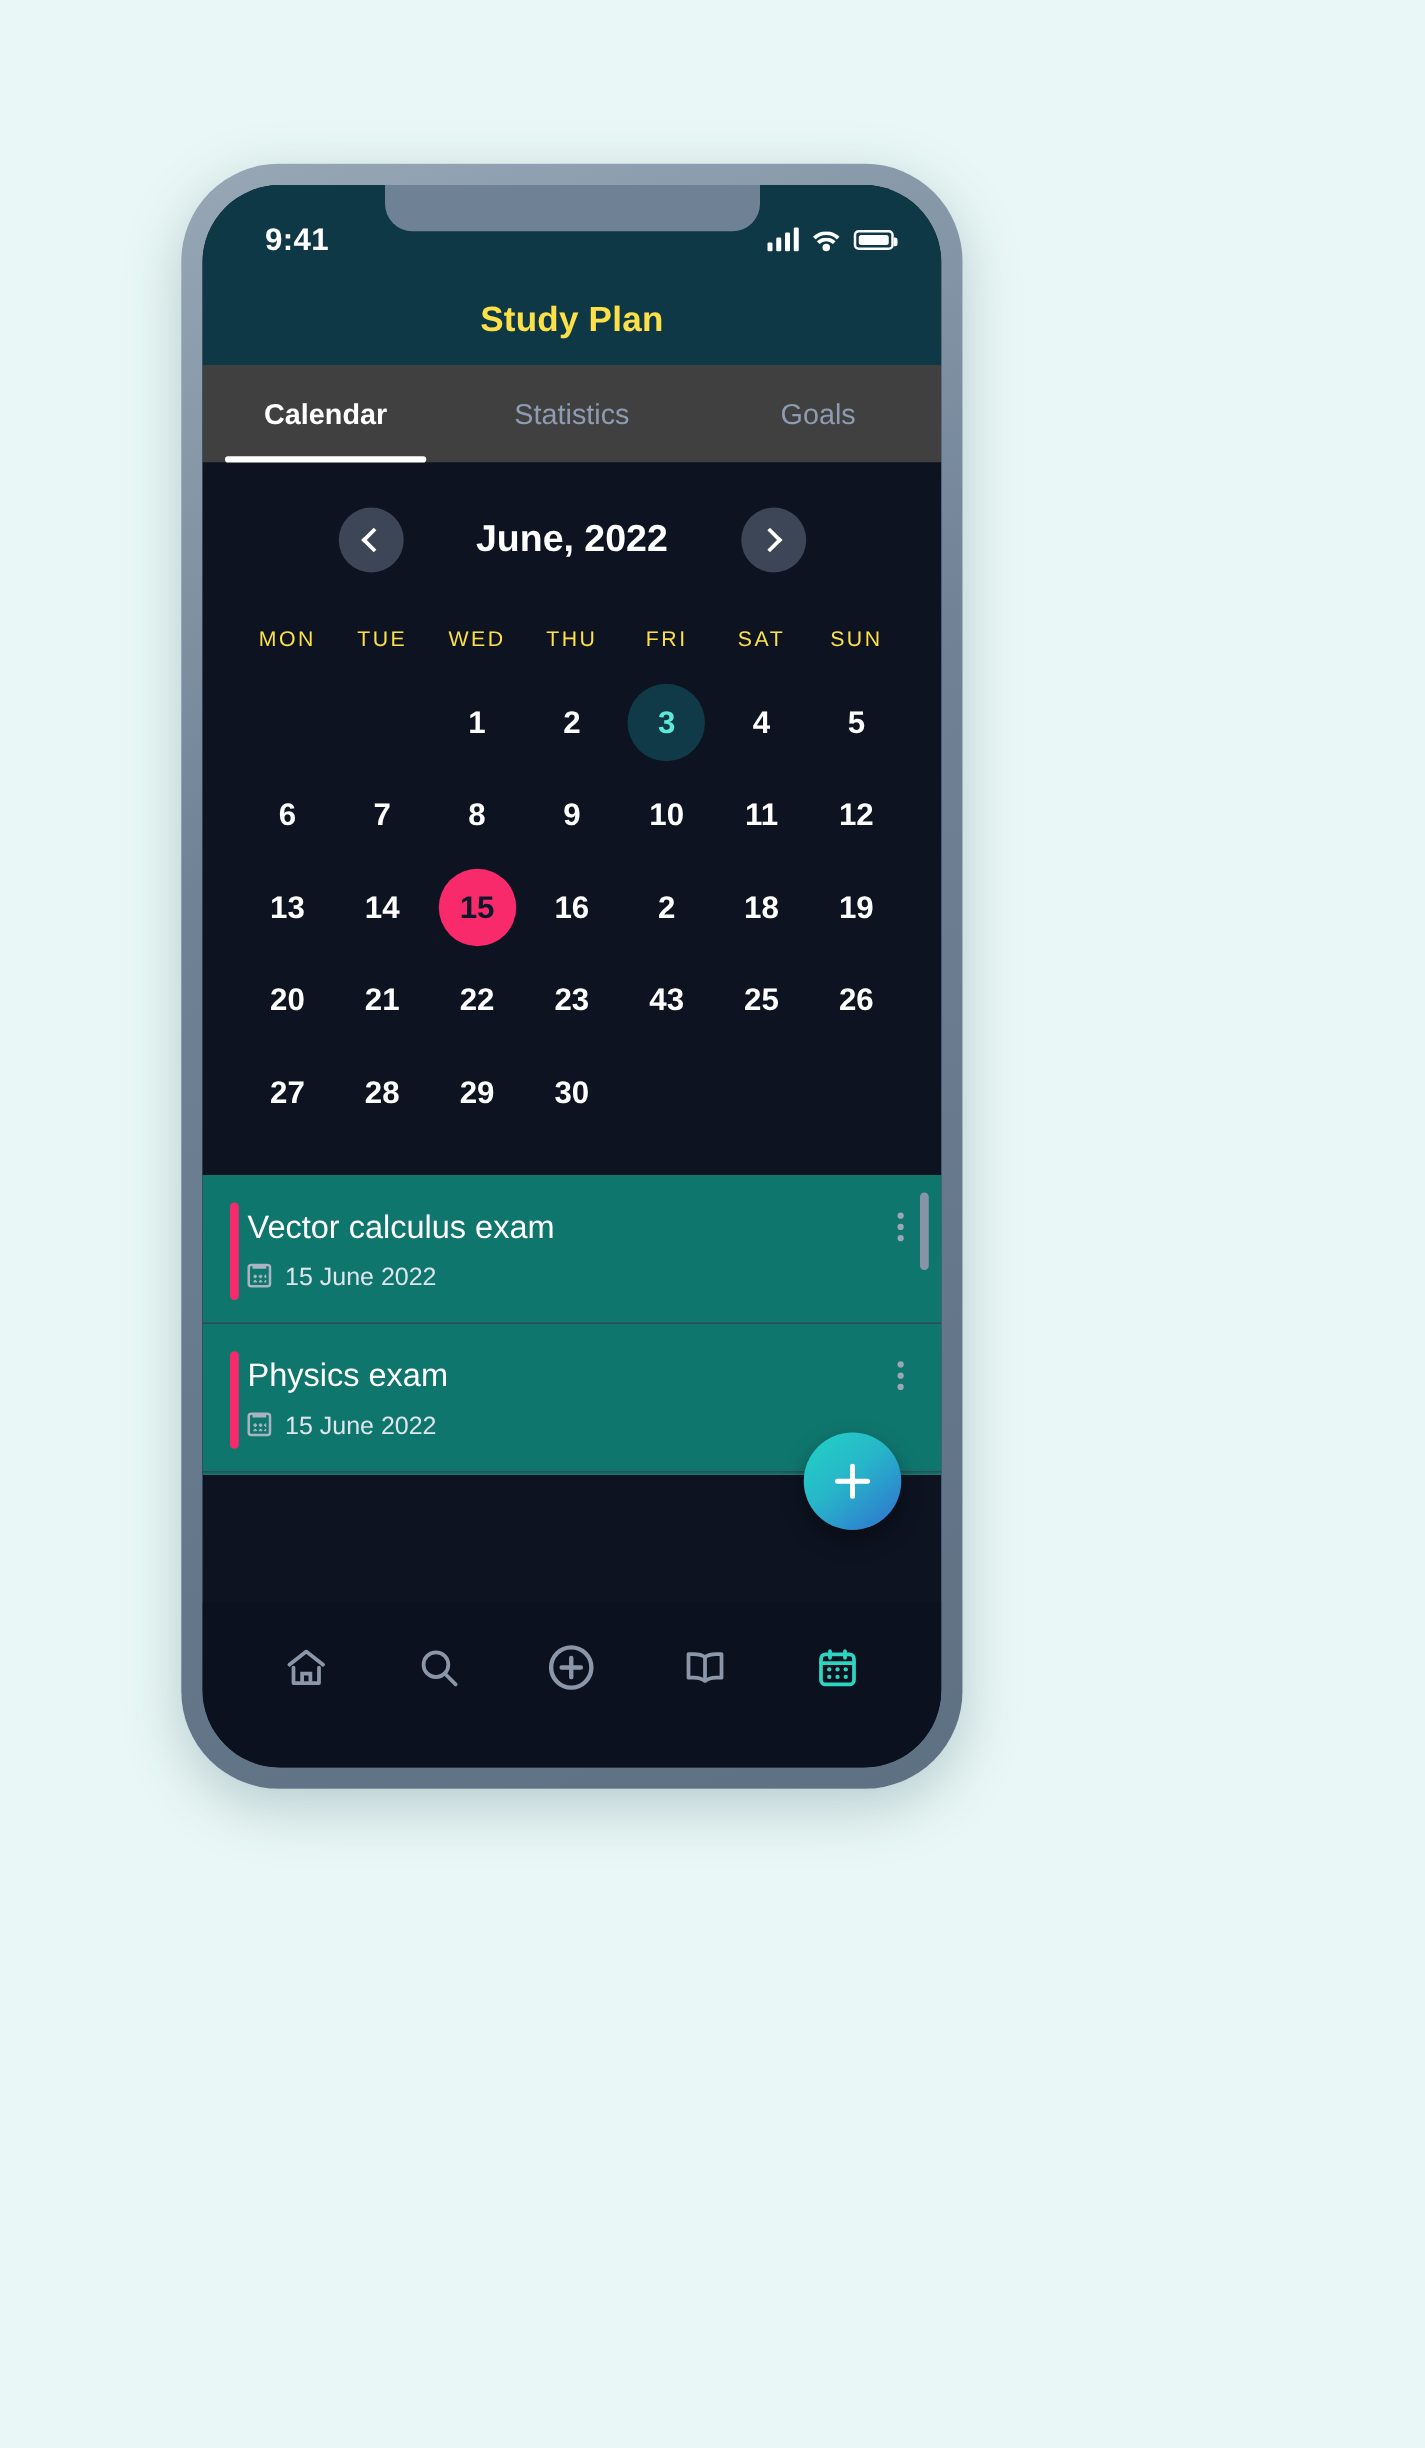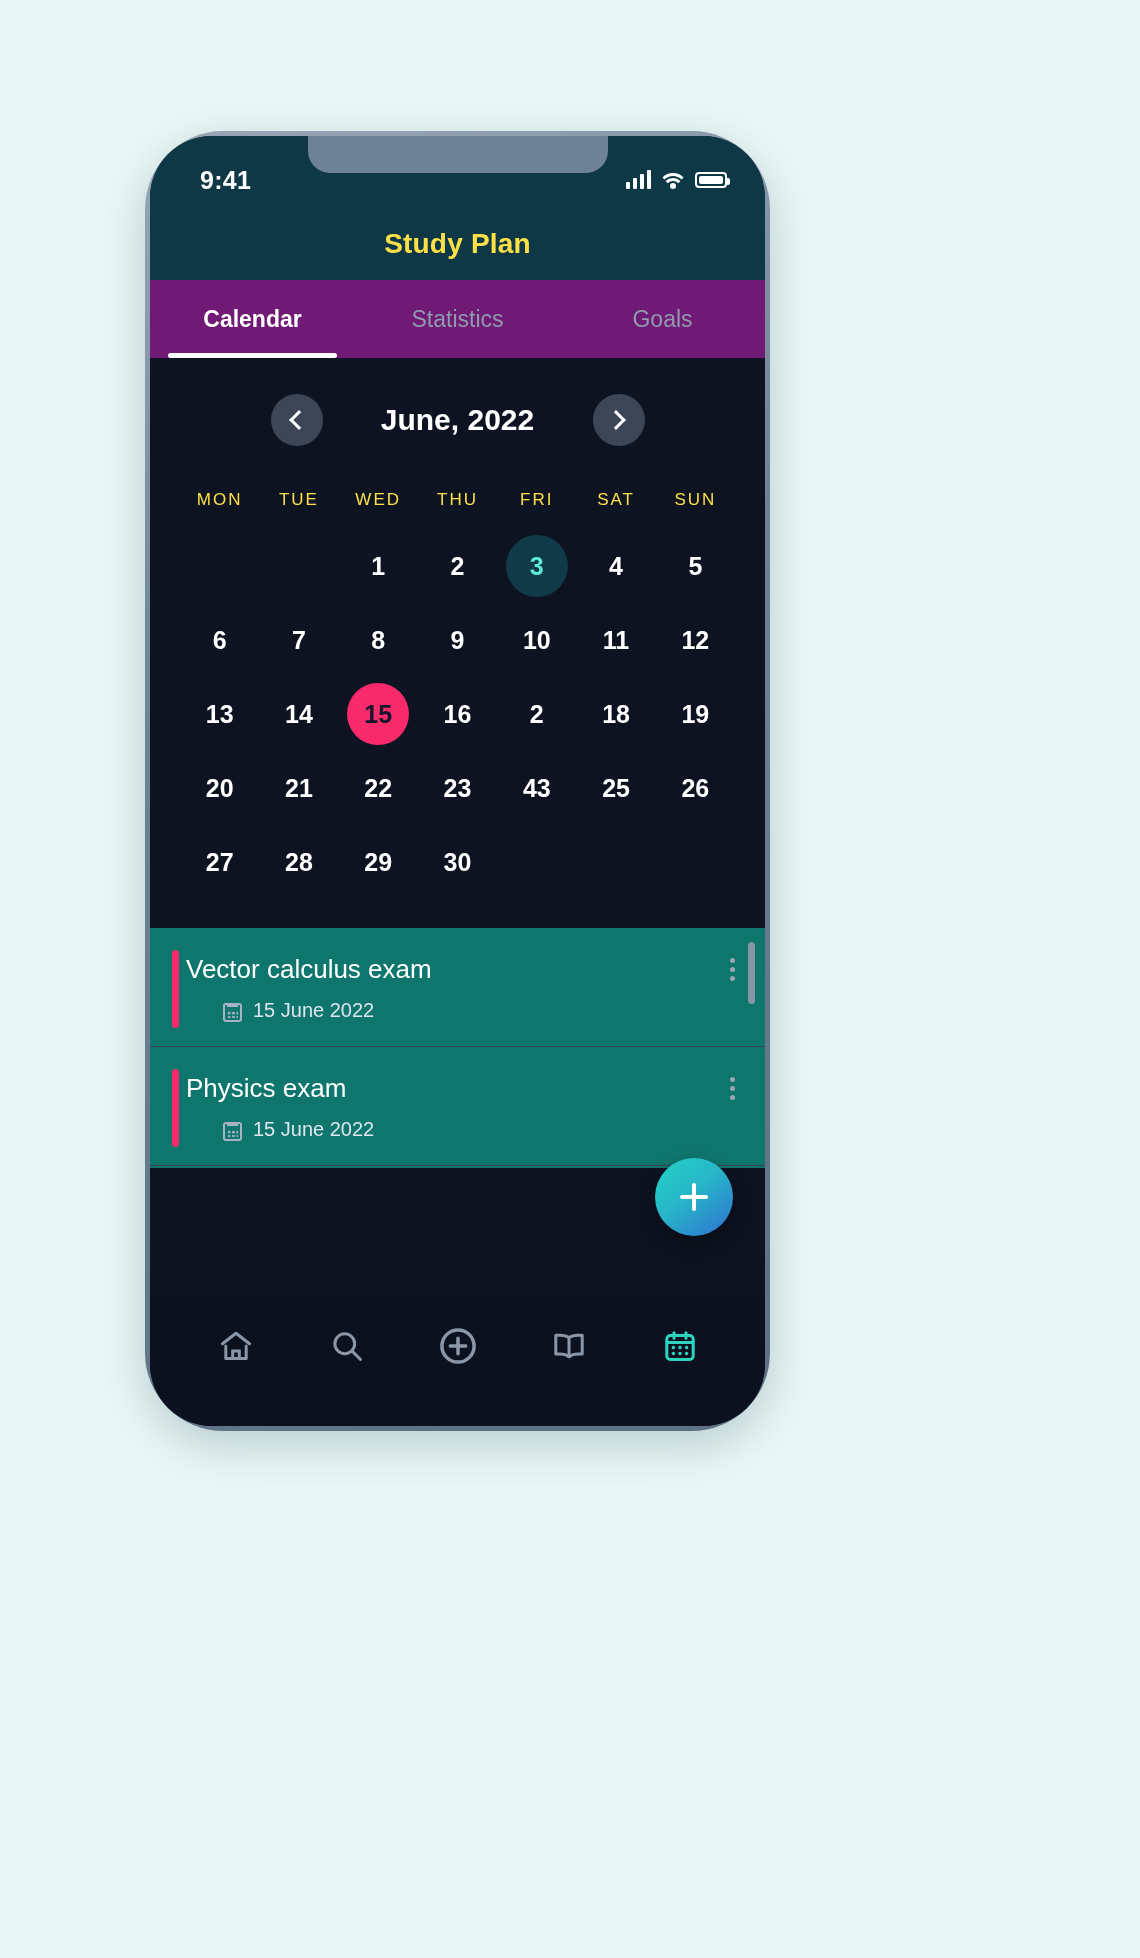--- a/index.html
+++ b/index.html
@@ -10,21 +10,21 @@
     overflow: hidden;
   }
   .stage { position: relative; width: 1140px; height: 1958px; }
 
   
   .phone-shell {
     position: absolute; left: 145px; top: 131px;
     width: 625px; height: 1300px;
     border-radius: 78px;
     background: linear-gradient(160deg, #97a7b6 0%, #6e8195 40%, #5e7183 100%);
-    padding: 5px;
+    padding: 17px;
     box-shadow: 0 14px 46px rgba(40,70,90,.25);
   }
   .phone-screen {
     position: relative; width: 100%; height: 100%;
     border-radius: 62px;
     background: #0d1321;
     overflow: hidden;
   }
   .notch {
     position: absolute; top: 0; left: 50%; transform: translateX(-50%);
@@ -64,21 +64,21 @@
 
   
   .app-header {
     background: #0e3845; height: 72px;
     display: flex; align-items: center; justify-content: center;
   }
   .app-title { color: #fde047; font-size: 28px; font-weight: 700; letter-spacing: .2px; }
 
   
   .tabs {
-    background: #701a75; display: flex; height: 78px; align-items: stretch;
+    background: #404040; display: flex; height: 78px; align-items: stretch;
   }
   .tab {
     flex: 1; display: flex; flex-direction: column;
     align-items: center; justify-content: center; position: relative;
   }
   .tab-label { font-size: 23px; color: #8e9bb0; font-weight: 400; }
   .tab.active .tab-label { color: #ffffff; font-weight: 700; }
   .tab.active::after {
     content:""; position:absolute; bottom:0; left: 18px; right: 18px;
     height: 5px; background:#ffffff; border-radius: 3px;
@@ -124,21 +124,21 @@
     position: relative; display: flex; align-items: flex-start;
     padding: 26px 30px 24px 36px;
   }
   .event + .event { border-top: 1px solid #39414f; }
   .accent {
     position: absolute; left: 22px; top: 22px;
     width: 7px; height: 78px; background: #f92a6b; border-radius: 4px;
   }
   .ev-main { flex: 1; }
   .ev-title { color: #ffffff; font-size: 26px; font-weight: 400; margin-bottom: 14px; }
-  .ev-meta { display: flex; align-items: flex-end; gap: 11px; margin-left: 37px; }
+  .ev-meta { display: flex; align-items: flex-start; gap: 11px; }
   .ev-date { color: #dfe5ee; font-size: 20px; }
   .cal-mini {
     width: 19px; height: 19px; border: 2px solid #aab3c2; border-radius: 3px;
     position: relative; flex: none;
   }
   .cal-mini::before {
     content:""; position:absolute; top:-1px; left:2px; right:2px; height:3px; background:#aab3c2;
   }
   .cal-mini i {
     position:absolute; left:2px; right:2px; top:6px; bottom:2px;

